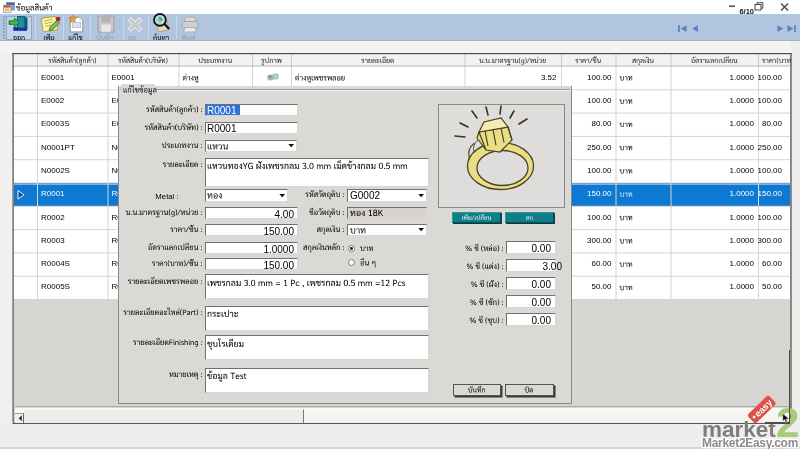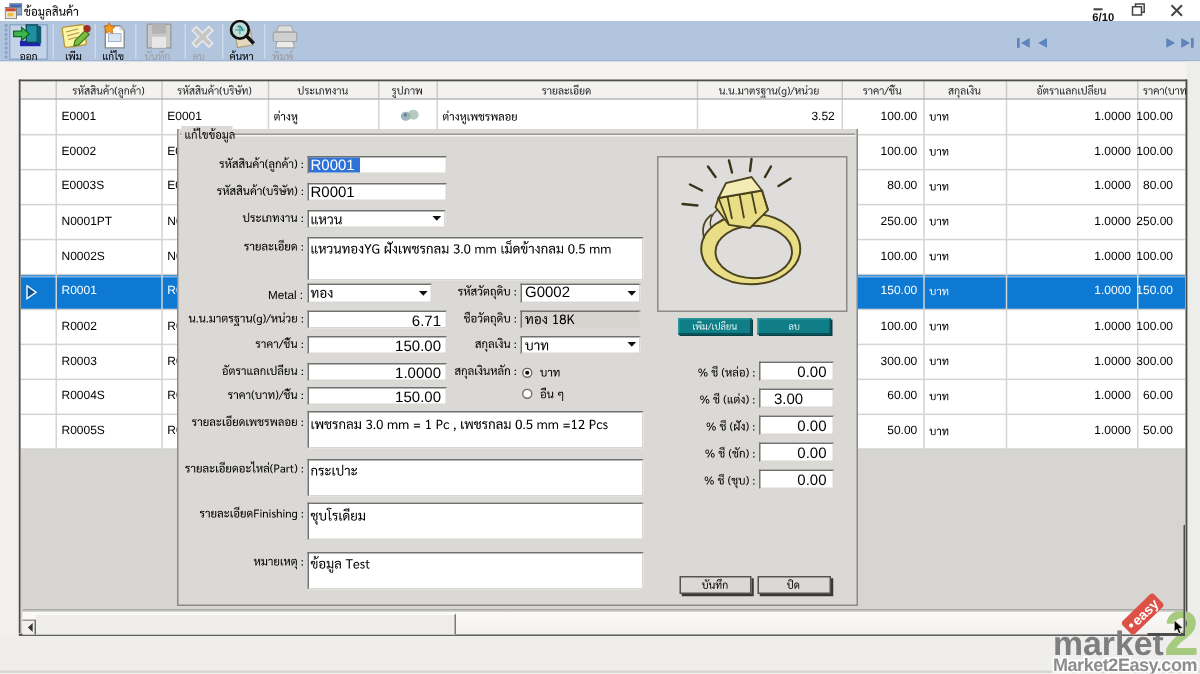--- a/index.html
+++ b/index.html
@@ -148,21 +148,21 @@
 <svg style="position:absolute;left:676px;top:24.5px" width="124" height="8">
 <g fill="#5e83bd">
       <path d="M2 0.3v6.6h1.8V0.3z"></path>
       <path d="M10.5 0.3L4.6 3.6l5.9 3.3z"></path>
       <path d="M22 0.3l-5.9 3.3L22 6.9z"></path>
 <path d="M101.5 0.3l5.9 3.3-5.9 3.3z"></path>
       <path d="M111.5 0.3l5.9 3.3-5.9 3.3z"></path>
       <path d="M118 0.3v6.6h1.8V0.3z"></path>
     </g>
   </svg>
-<div style="position:absolute;left:717px;top:7px;width:37px;height:11px;font:bold 7.5px 'Liberation Sans',sans-serif;color:#111;text-align:center">6/10</div>
+<div style="position:absolute;left:717px;top:7px;width:37px;height:11px;font:bold 7.5px 'Liberation Sans',sans-serif;color:#111;text-align:right">6/10</div>
 <div style="position:absolute;left:0;top:40.5px;width:800px;height:13.5px;background:#f4f3f1"></div>
 <div style="position:absolute;left:0;top:54px;width:13.5px;height:369.5px;background:#f2f0ee"></div>
 <div style="position:absolute;left:13.5px;top:54px;width:777px;height:369.5px;background:#d7d5d2"></div>
 <div style="position:absolute;left:790.5px;top:40.5px;width:9.5px;height:383px;background:#ededeb"></div>
 <div style="position:absolute;left:0;top:423.5px;width:800px;height:25.5px;background:#efeeec"></div>
 <div style="position:absolute;left:0;top:447px;width:800px;height:2px;background:#d6d5d3"></div>
 <div style="position:absolute;left:13.5px;top:54px;width:776.9px;height:12px;background:#f3f2f1"></div>
 <div style="position:absolute;left:13.5px;top:66px;width:776.9px;height:233.0px;background:#fff"></div>
 <div style="position:absolute;left:13.5px;top:182.5px;width:776.9px;height:23.3px;background:#0d79d2"></div>
 <div style="position:absolute;left:13.5px;top:183.5px;width:776.9px;height:1.2px;background:#7fb2e5"></div>
@@ -284,28 +284,28 @@
     <div style="position:absolute;left:207px;top:123px;font:10px 'Liberation Sans',sans-serif;white-space:nowrap">R0001</div>
     <div style="position:absolute;left:204.5px;top:139.5px;width:92.5px;height:12.0px;background:#fff;border:1px solid #707070;border-bottom-color:#d9d7d4;border-right-color:#d9d7d4;box-sizing:border-box"></div>
     <svg style="position:absolute;left:288.0px;top:144.1px" width="7" height="4">
       <path d="M0.3 0h5.8L3.2 3.2z" fill="#111"></path>
     </svg>
     <div style="position:absolute;left:204.5px;top:157.5px;width:224.0px;height:29.0px;background:#fff;border:1px solid #707070;border-bottom-color:#d9d7d4;border-right-color:#d9d7d4;box-sizing:border-box"></div>
     <div style="position:absolute;left:204.5px;top:188.5px;width:83.0px;height:13.0px;background:#fff;border:1px solid #707070;border-bottom-color:#d9d7d4;border-right-color:#d9d7d4;box-sizing:border-box"></div>
     <svg style="position:absolute;left:278.5px;top:193.6px" width="7" height="4">
       <path d="M0.3 0h5.8L3.2 3.2z" fill="#111"></path>
     </svg>
-    <div style="position:absolute;left:132px;top:191.5px;width:70px;text-align:right;font:7.8px 'Liberation Sans',sans-serif">Metal :</div>
+    <div style="position:absolute;left:132px;top:191.5px;width:70px;text-align:center;font:7.8px 'Liberation Sans',sans-serif">Metal :</div>
     <div style="position:absolute;left:347px;top:188.5px;width:79.5px;height:13.0px;background:#fff;border:1px solid #707070;border-bottom-color:#d9d7d4;border-right-color:#d9d7d4;box-sizing:border-box"></div>
     <svg style="position:absolute;left:417.5px;top:193.6px" width="7" height="4">
       <path d="M0.3 0h5.8L3.2 3.2z" fill="#111"></path>
     </svg>
     <div style="position:absolute;left:350px;top:190px;font:10px 'Liberation Sans',sans-serif;white-space:nowrap">G0002</div>
     <div style="position:absolute;left:204.5px;top:206.5px;width:93.5px;height:12.5px;background:#fff;border:1px solid #707070;border-bottom-color:#d9d7d4;border-right-color:#d9d7d4;box-sizing:border-box"></div>
-    <div style="position:absolute;left:204px;top:208.5px;width:90px;text-align:right;font:10px 'Liberation Sans',sans-serif;white-space:nowrap">6.71</div>
+    <div style="position:absolute;left:204px;top:208.5px;width:90px;text-align:right;font:10px 'Liberation Sans',sans-serif;white-space:nowrap">4.00</div>
     <div style="position:absolute;left:347px;top:206.5px;width:79.5px;height:12.5px;background:#d7d4d0;border:1px solid #707070;border-bottom-color:#d9d7d4;border-right-color:#d9d7d4;box-sizing:border-box"></div>
     <div style="position:absolute;left:204.5px;top:223.5px;width:93.5px;height:12.5px;background:#fff;border:1px solid #707070;border-bottom-color:#d9d7d4;border-right-color:#d9d7d4;box-sizing:border-box"></div>
     <div style="position:absolute;left:204px;top:225.5px;width:90px;text-align:right;font:10px 'Liberation Sans',sans-serif;white-space:nowrap">150.00</div>
     <div style="position:absolute;left:347px;top:223.5px;width:80px;height:12.5px;background:#fff;border:1px solid #707070;border-bottom-color:#d9d7d4;border-right-color:#d9d7d4;box-sizing:border-box"></div>
     <svg style="position:absolute;left:418.0px;top:228.3px" width="7" height="4">
       <path d="M0.3 0h5.8L3.2 3.2z" fill="#111"></path>
     </svg>
     <div style="position:absolute;left:204.5px;top:241.5px;width:93.5px;height:12.5px;background:#fff;border:1px solid #707070;border-bottom-color:#d9d7d4;border-right-color:#d9d7d4;box-sizing:border-box"></div>
     <div style="position:absolute;left:204px;top:243.5px;width:90px;text-align:right;font:10px 'Liberation Sans',sans-serif;white-space:nowrap">1.0000</div>
     <svg style="position:absolute;left:348px;top:244.5px" width="8" height="8">
@@ -337,21 +337,21 @@
 </g>
 <g stroke="#39331a" stroke-width="1.6" stroke-linecap="round">
 <path d="M34 7l5 7M48 3l2 8M63 2l-1 8M76 7l-4 7M22 19l8 4M89 15l-8 5M17 32l10 1"></path>
 </g>
 </svg>
     <div style="position:absolute;left:452px;top:211.5px;width:49px;height:11.5px;background:#0f7e86;border:1px solid #0a4f55;border-top-color:#2d969e;border-left-color:#2d969e;box-sizing:border-box;box-shadow:1px 1px 0 #083f44"></div>
     <div style="position:absolute;left:505px;top:211.5px;width:49px;height:11.5px;background:#0f7e86;border:1px solid #0a4f55;border-top-color:#2d969e;border-left-color:#2d969e;box-sizing:border-box;box-shadow:1px 1px 0 #083f44"></div>
     <div style="position:absolute;left:505.5px;top:241px;width:50.0px;height:13px;background:#fff;border:1px solid #707070;border-bottom-color:#d9d7d4;border-right-color:#d9d7d4;box-sizing:border-box"></div>
     <div style="position:absolute;left:505px;top:243px;width:46px;text-align:right;font:10px 'Liberation Sans',sans-serif;white-space:nowrap">0.00</div>
     <div style="position:absolute;left:505.5px;top:259px;width:50.0px;height:13px;background:#fff;border:1px solid #707070;border-bottom-color:#d9d7d4;border-right-color:#d9d7d4;box-sizing:border-box"></div>
-    <div style="position:absolute;left:516px;top:261px;width:46px;text-align:left;font:10px 'Liberation Sans',sans-serif;white-space:nowrap">3.00</div>
+    <div style="position:absolute;left:516px;top:261px;width:46px;text-align:right;font:10px 'Liberation Sans',sans-serif;white-space:nowrap">3.00</div>
     <div style="position:absolute;left:505.5px;top:277px;width:50.0px;height:13px;background:#fff;border:1px solid #707070;border-bottom-color:#d9d7d4;border-right-color:#d9d7d4;box-sizing:border-box"></div>
     <div style="position:absolute;left:505px;top:279px;width:46px;text-align:right;font:10px 'Liberation Sans',sans-serif;white-space:nowrap">0.00</div>
     <div style="position:absolute;left:505.5px;top:295px;width:50.0px;height:13px;background:#fff;border:1px solid #707070;border-bottom-color:#d9d7d4;border-right-color:#d9d7d4;box-sizing:border-box"></div>
     <div style="position:absolute;left:505px;top:297px;width:46px;text-align:right;font:10px 'Liberation Sans',sans-serif;white-space:nowrap">0.00</div>
     <div style="position:absolute;left:505.5px;top:313px;width:50.0px;height:13px;background:#fff;border:1px solid #707070;border-bottom-color:#d9d7d4;border-right-color:#d9d7d4;box-sizing:border-box"></div>
     <div style="position:absolute;left:505px;top:315px;width:46px;text-align:right;font:10px 'Liberation Sans',sans-serif;white-space:nowrap">0.00</div>
     <div style="position:absolute;left:452.5px;top:383.5px;width:48.5px;height:12px;background:#dbd9d6;border:1px solid #57534f;box-sizing:border-box;box-shadow:1.5px 1.5px 0 #3a3836"></div>
     <div style="position:absolute;left:504.5px;top:383.5px;width:49.0px;height:12px;background:#dbd9d6;border:1px solid #57534f;box-sizing:border-box;box-shadow:1.5px 1.5px 0 #3a3836"></div>
   </div>
 <div style="position:absolute;left:0;top:0;z-index:30">

